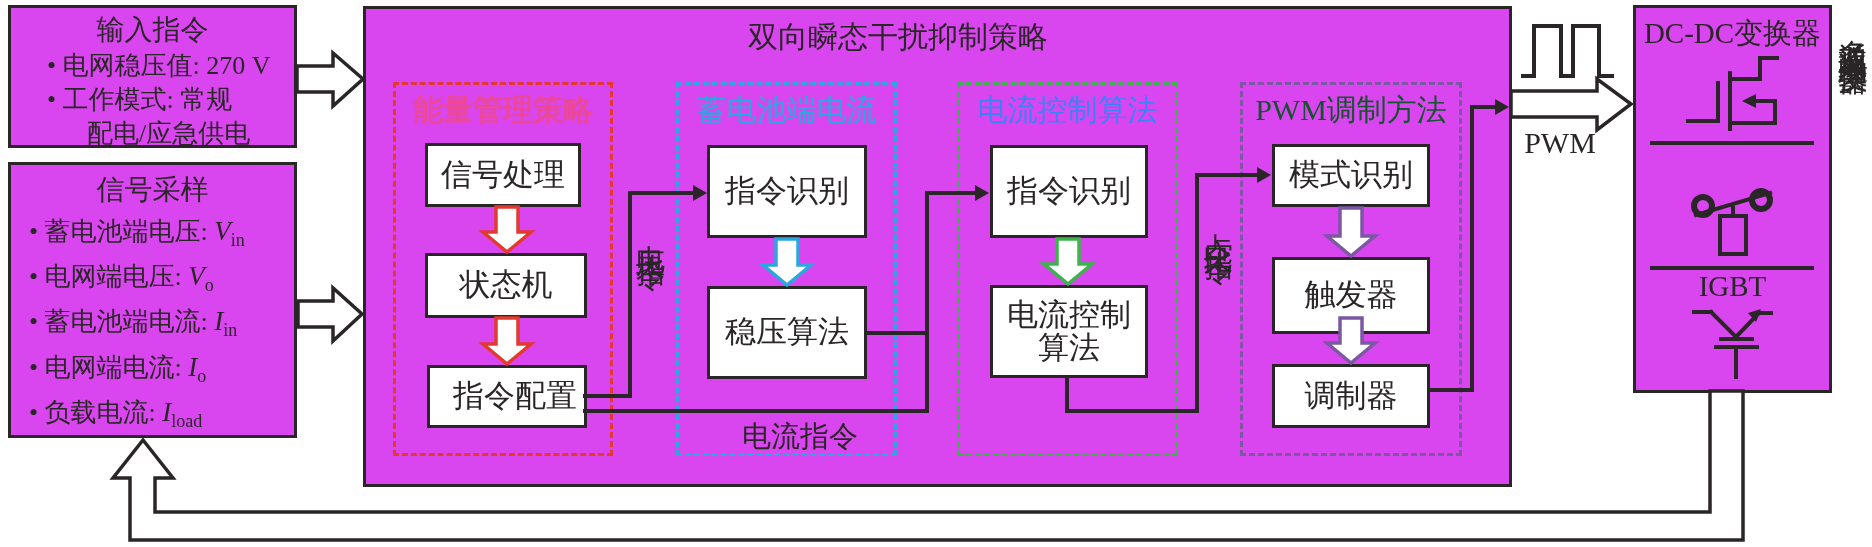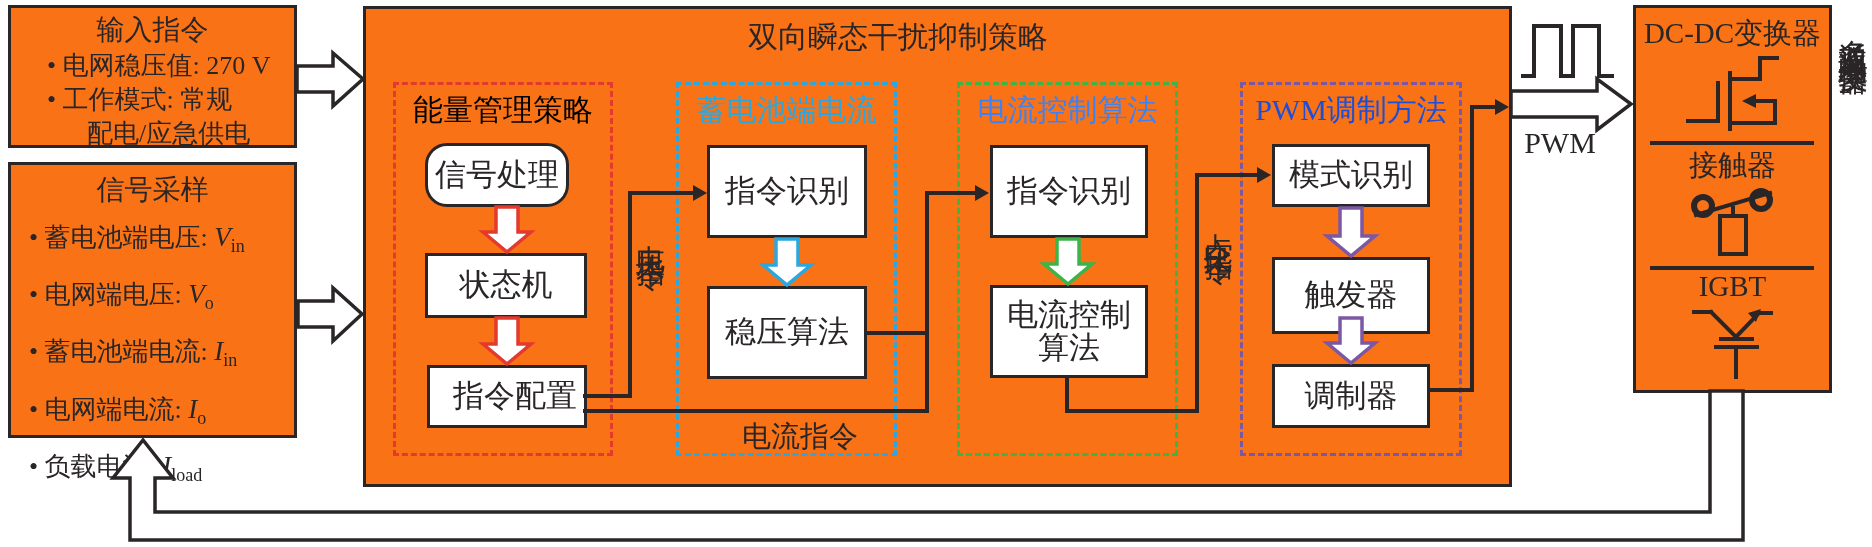--- a/index.html
+++ b/index.html
@@ -1,32 +1,32 @@
 <!DOCTYPE html>
 <html><head>
 <meta charset="utf-8">
 <style>
   html,body{margin:0;padding:0;background:#fff;}
   .stage{position:relative;width:1872px;height:547px;background:#fff;overflow:hidden;
          font-family:"Liberation Serif",serif;color:#2a2627;}
   .abs{position:absolute;box-sizing:border-box;}
-  .box{border:3px solid #2a2627;background:#f97316;}
+  .box{border:3px solid #2a2627;background:#d946ef;}
   .dashed{border:3px dashed;background:transparent;}
   .b-red{border-color:#e23b2e;} .b-blue{border-color:#2ba7e0;}
   .b-green{border-color:#3bb44a;} .b-purple{border-color:#7b57a4;}
-  .c-red{color:#000000;} .c-blue{color:#2ba7e0;}
-  .c-green{color:#3b82f6;} .c-purple{color:#1d4ed8;}
+  .c-red{color:#ec4899;font-weight:bold;} .c-blue{color:#2ba7e0;}
+  .c-green{color:#3b82f6;} .c-purple{color:#14532d;}
   .blk{position:absolute;border:3px solid;background:#fff;display:flex;align-items:center;
        justify-content:center;text-align:center;font-size:31px;line-height:1.05;
        color:#2a2627;box-sizing:border-box;white-space:pre-line;}
   .gtitle{position:absolute;left:0;top:5px;width:100%;text-align:center;font-size:30px;}
   .title-line{font-size:28px;text-align:center;}
   .bullet-line{font-size:26px;line-height:34px;padding-left:36px;}
   .indent{padding-left:28px;margin-left:48px;}
-  .samp-line{font-size:26px;line-height:48px;padding-left:18px;white-space:nowrap;}
+  .samp-line{font-size:26px;line-height:36px;padding-left:18px;white-space:nowrap;}
   .sym{font-style:italic;font-size:27px;}
   .sub{font-size:18px;}
   .vlabel{position:absolute;writing-mode:vertical-rl;text-orientation:upright;
           font-size:29px;letter-spacing:6px;line-height:34px;}
   .hlabel{position:absolute;font-size:29px;text-align:center;}
   svg.overlay{position:absolute;left:0;top:0;pointer-events:none;}
   .wire{fill:none;stroke:#2a2627;stroke-width:4;stroke-linecap:square;}
   .head{fill:#2a2627;stroke:none;}
   .holarrow{fill:#fff;stroke:#2a2627;stroke-width:3.5;stroke-linejoin:miter;}
   .barrow{fill:#fff;stroke-width:3.5;stroke-linejoin:miter;}
@@ -61,21 +61,21 @@
   <div class="abs dashed b-blue" style="left:676px;top:82px;width:221px;height:374px;">
     <div class="gtitle c-blue">蓄电池端电流</div>
   </div>
   <div class="abs dashed b-green" style="left:957px;top:82px;width:221px;height:374px;">
     <div class="gtitle c-green">电流控制算法</div>
   </div>
   <div class="abs dashed b-purple" style="left:1240px;top:82px;width:222px;height:374px;">
     <div class="gtitle c-purple">PWM调制方法</div>
   </div>
 
-  <div class="blk b-red" style="left:425px;top:143px;width:144px;height:64px;border-radius:22px;">信号处理</div>
+  <div class="blk b-red" style="left:425px;top:143px;width:156px;height:64px;">信号处理</div>
   <div class="blk b-red" style="left:425px;top:253px;width:162px;height:65px;">状态机</div>
   <div class="blk b-red" style="left:427px;top:365px;width:160px;height:63px;padding-left:16px;">指令配置</div>
 
   <div class="blk b-blue" style="left:707px;top:145px;width:160px;height:93px;">指令识别</div>
   <div class="blk b-blue" style="left:707px;top:286px;width:160px;height:93px;">稳压算法</div>
 
   <div class="blk b-green" style="left:990px;top:145px;width:158px;height:93px;">指令识别</div>
   <div class="blk b-green" style="left:990px;top:285px;width:158px;height:93px;">电流控制
 算法</div>
 
@@ -84,21 +84,20 @@
   <div class="blk b-purple" style="left:1272px;top:364px;width:158px;height:64px;">调制器</div>
 
   <div class="vlabel" style="left:634px;top:222px;height:160px;">电压指令</div>
   <div class="hlabel" style="left:727px;top:417px;width:146px;">电流指令</div>
   <div class="vlabel" style="left:1202px;top:210px;height:200px;">占空比指令</div>
   <div class="hlabel" style="left:1514px;top:126px;width:92px;font-size:30px;">PWM</div>
 
   <div class="abs box" style="left:1633px;top:5px;width:199px;height:388px;padding-top:6px;">
     <div style="font-size:29px;text-align:center;">DC-DC变换器</div>
   </div>
-  <div class="abs" style="left:1633px;top:146px;width:199px;text-align:center;font-size:29px;">接触器</div>
   <div class="abs" style="left:1633px;top:270px;width:199px;text-align:center;font-size:29px;">IGBT</div>
 
   <div class="vlabel" style="left:1836px;top:16px;height:370px;font-size:30px;letter-spacing:3px;">多通道双向功率变换器</div>
 
   <svg class="overlay" width="1872" height="547" viewBox="0 0 1872 547">
 
     <polygon class="holarrow" stroke-width="4" points="1710,391 1710,512 155,512 155,478 173,478 143,440 113,478 130,478 130,540 1743,540 1743,391"></polygon>
 
     <polygon class="holarrow" points="297,66 333,66 333,53 363,79 333,106 333,92 297,92"></polygon>
     <polygon class="holarrow" points="298,301 333,301 333,288 362,314 333,341 333,327 298,327"></polygon>

